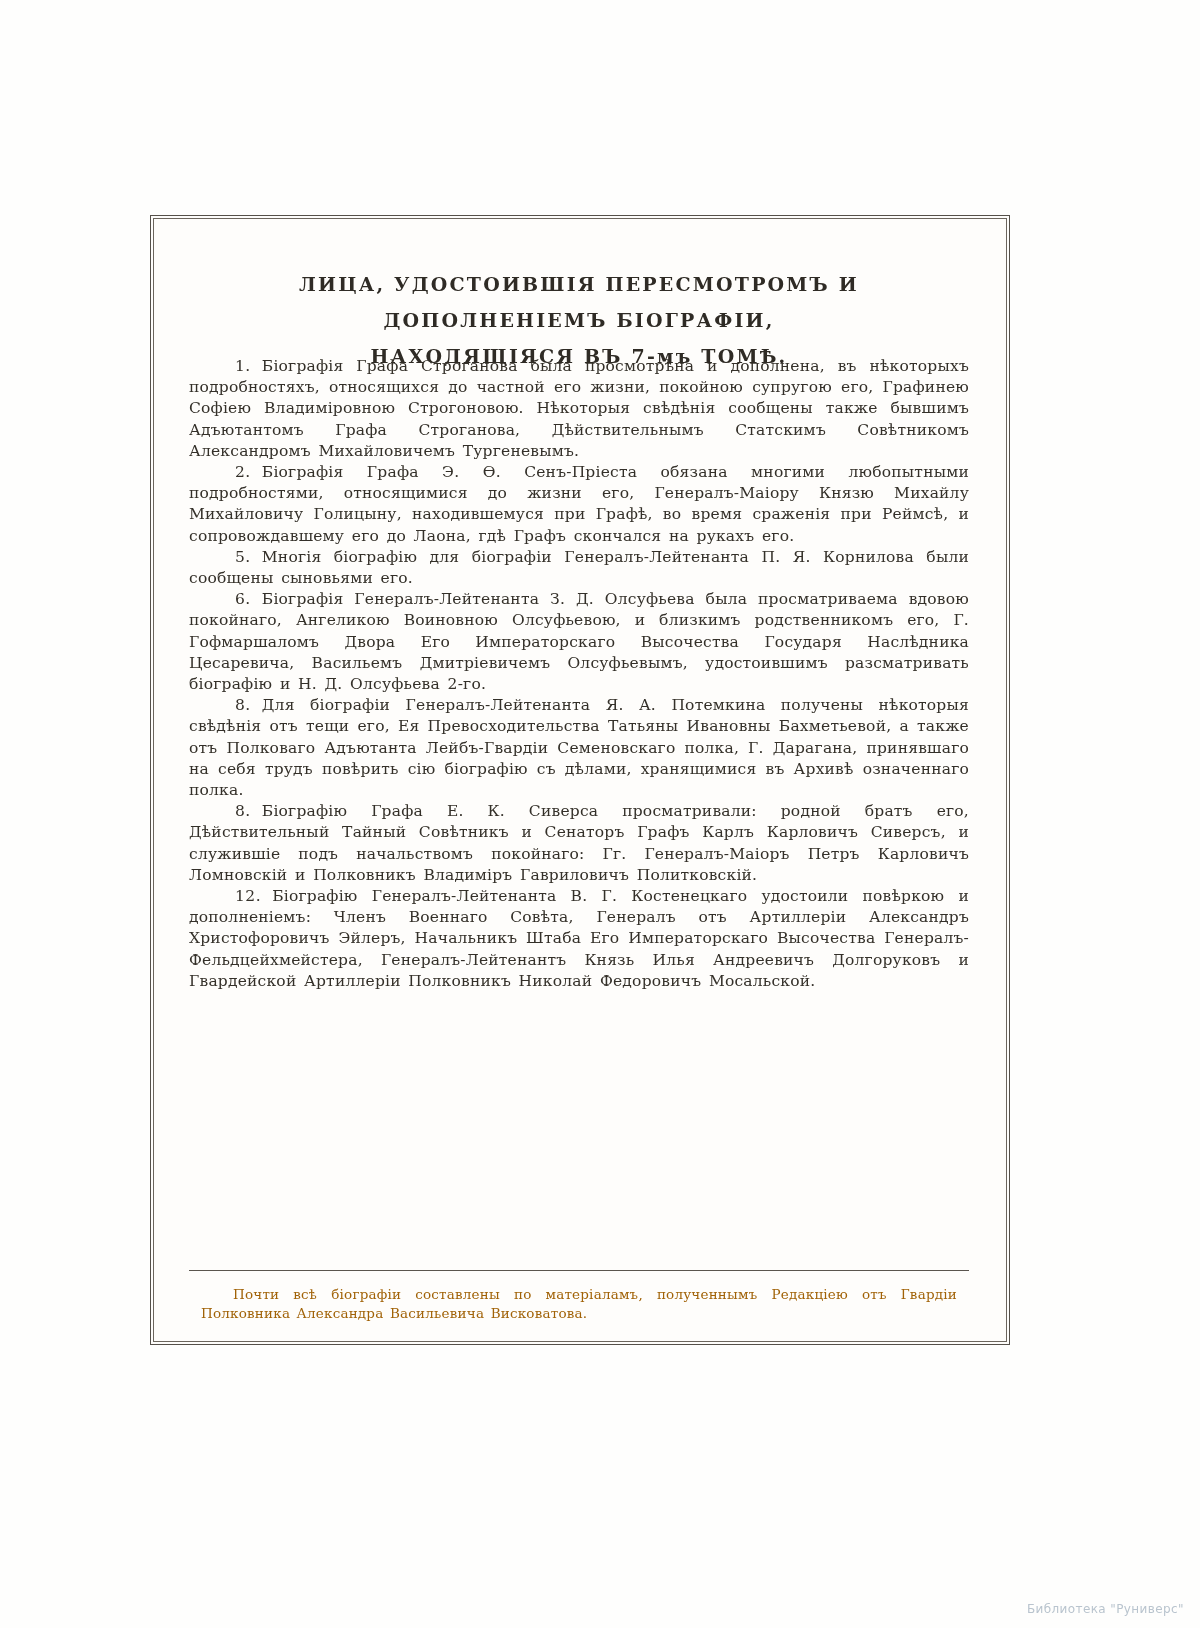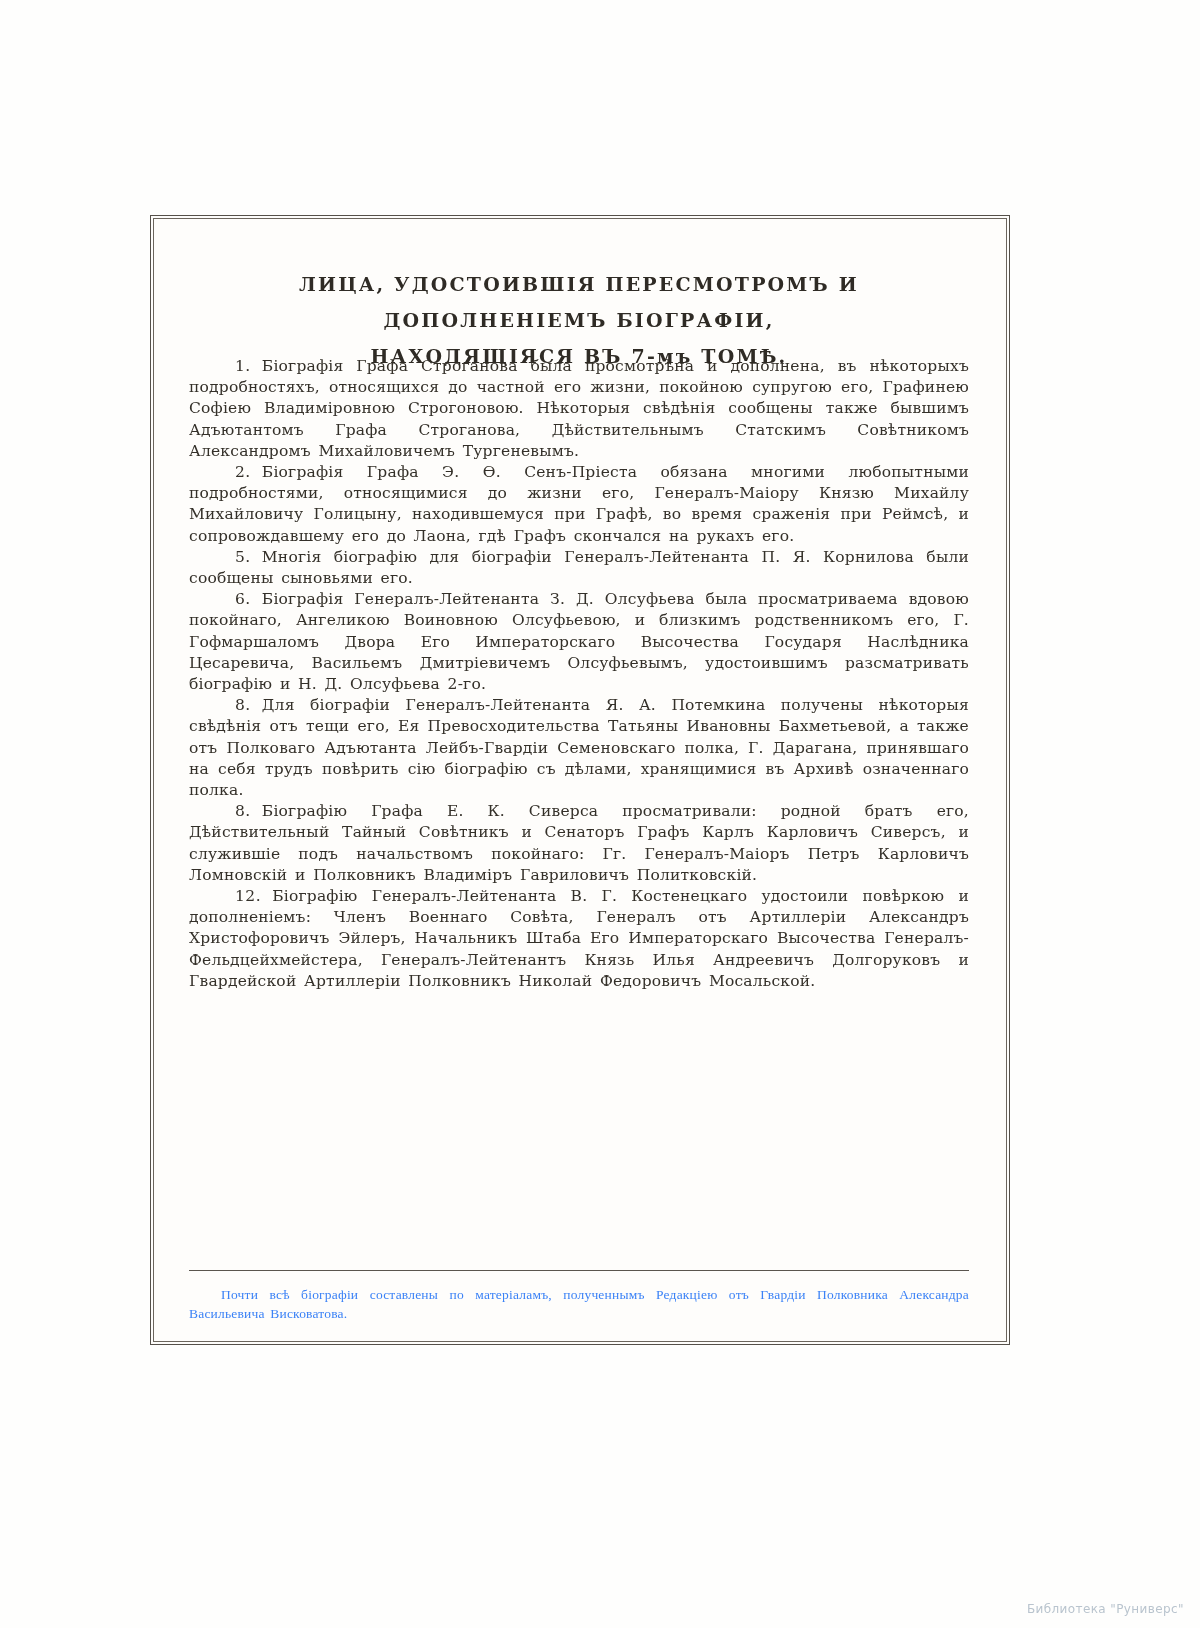--- a/index.html
+++ b/index.html
@@ -73,29 +73,28 @@
     left: 38px;
     right: 40px;
     top: 1054px;
   }
   .rule {
     border-top: 1px solid #5a554e;
     height: 0;
     margin-bottom: 14px;
   }
   .footnote {
-    margin: 0;
+    margin: 12px;
     text-align: justify;
     text-indent: 32px;
     font-size: 13.5px;
     line-height: 19px;
     letter-spacing: 0.2px;
     word-spacing: 2px;
-    color: #3b82f6;
-    font-family: Liberation Serif, serif;
+    color: #a16207;
   }
   .watermark {
     position: absolute;
     right: 16px;
     bottom: 12px;
     font-family: "DejaVu Sans", "Liberation Sans", sans-serif;
     font-size: 12px;
     letter-spacing: 0.4px;
     color: #b9c4ce;
   }

